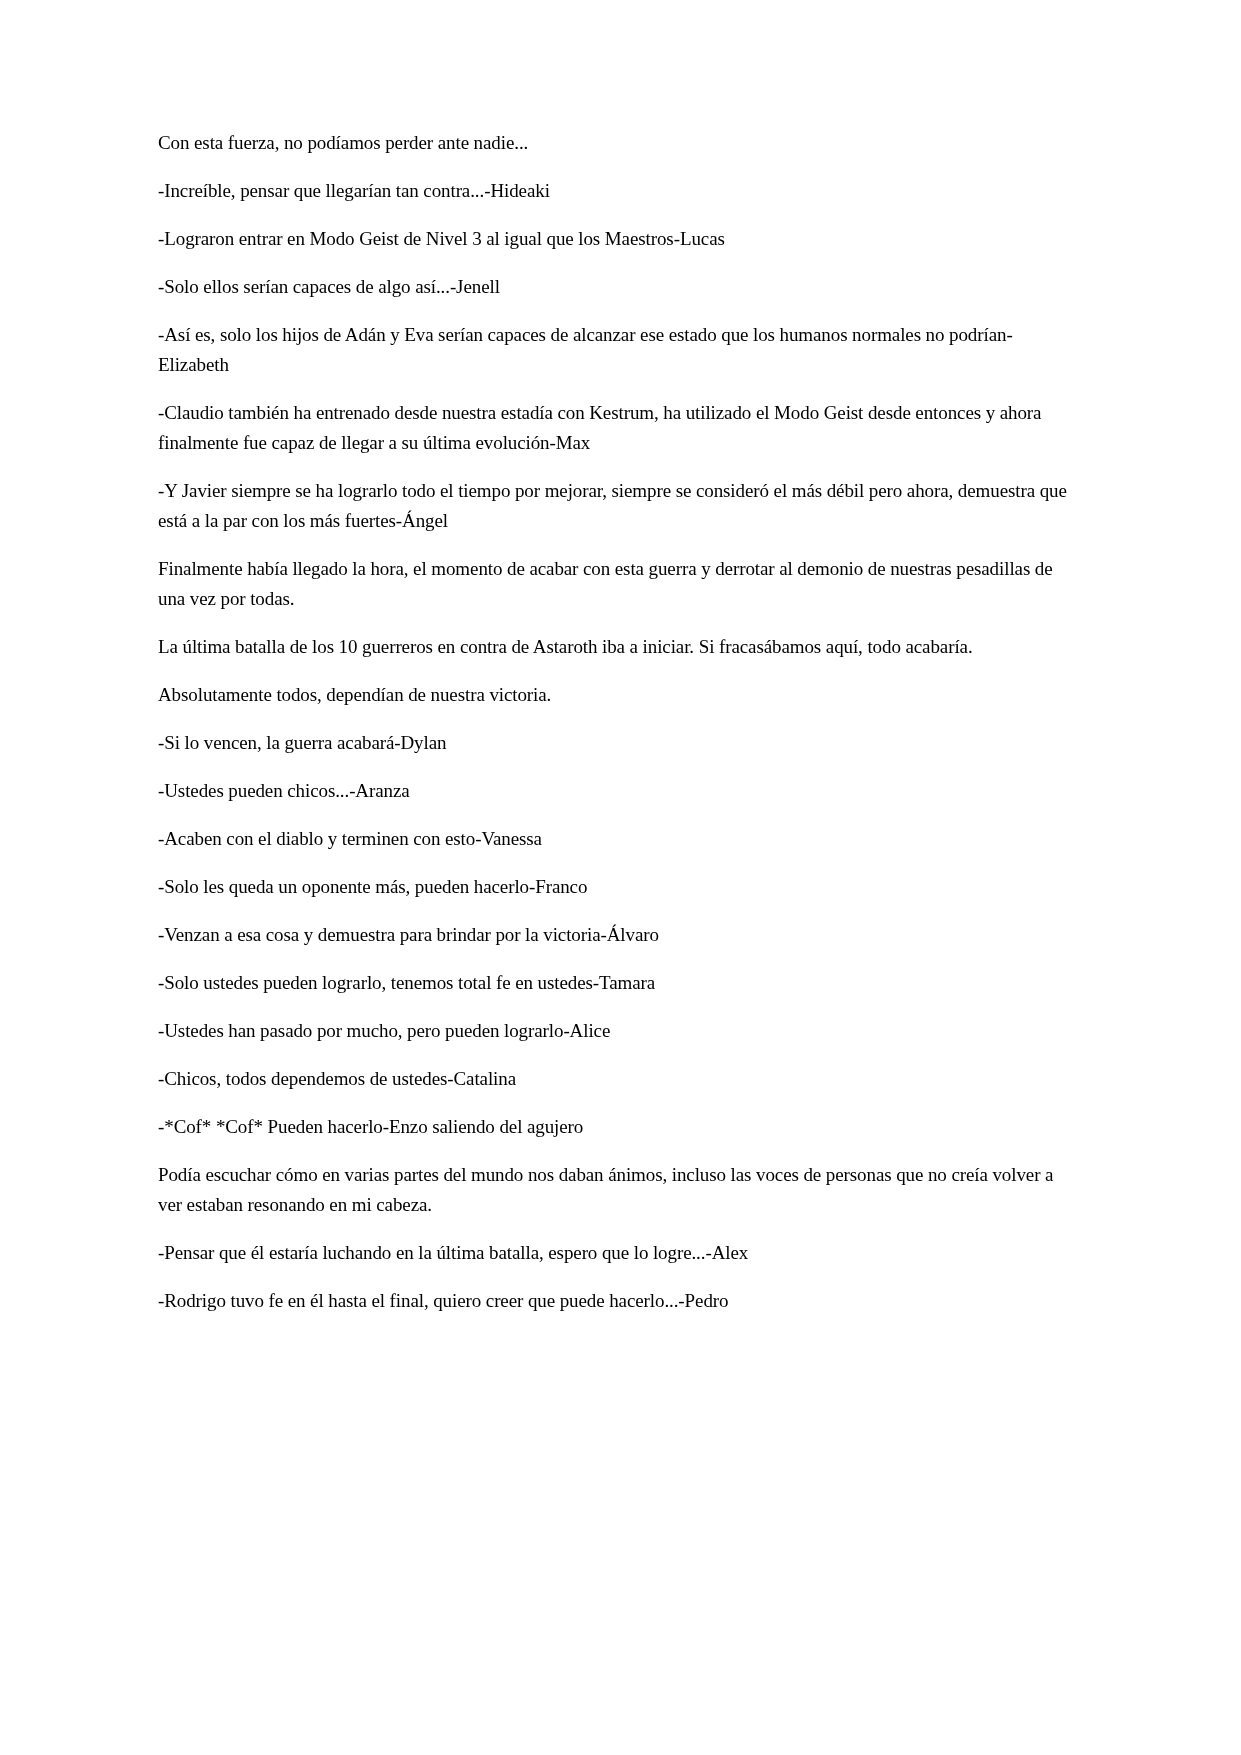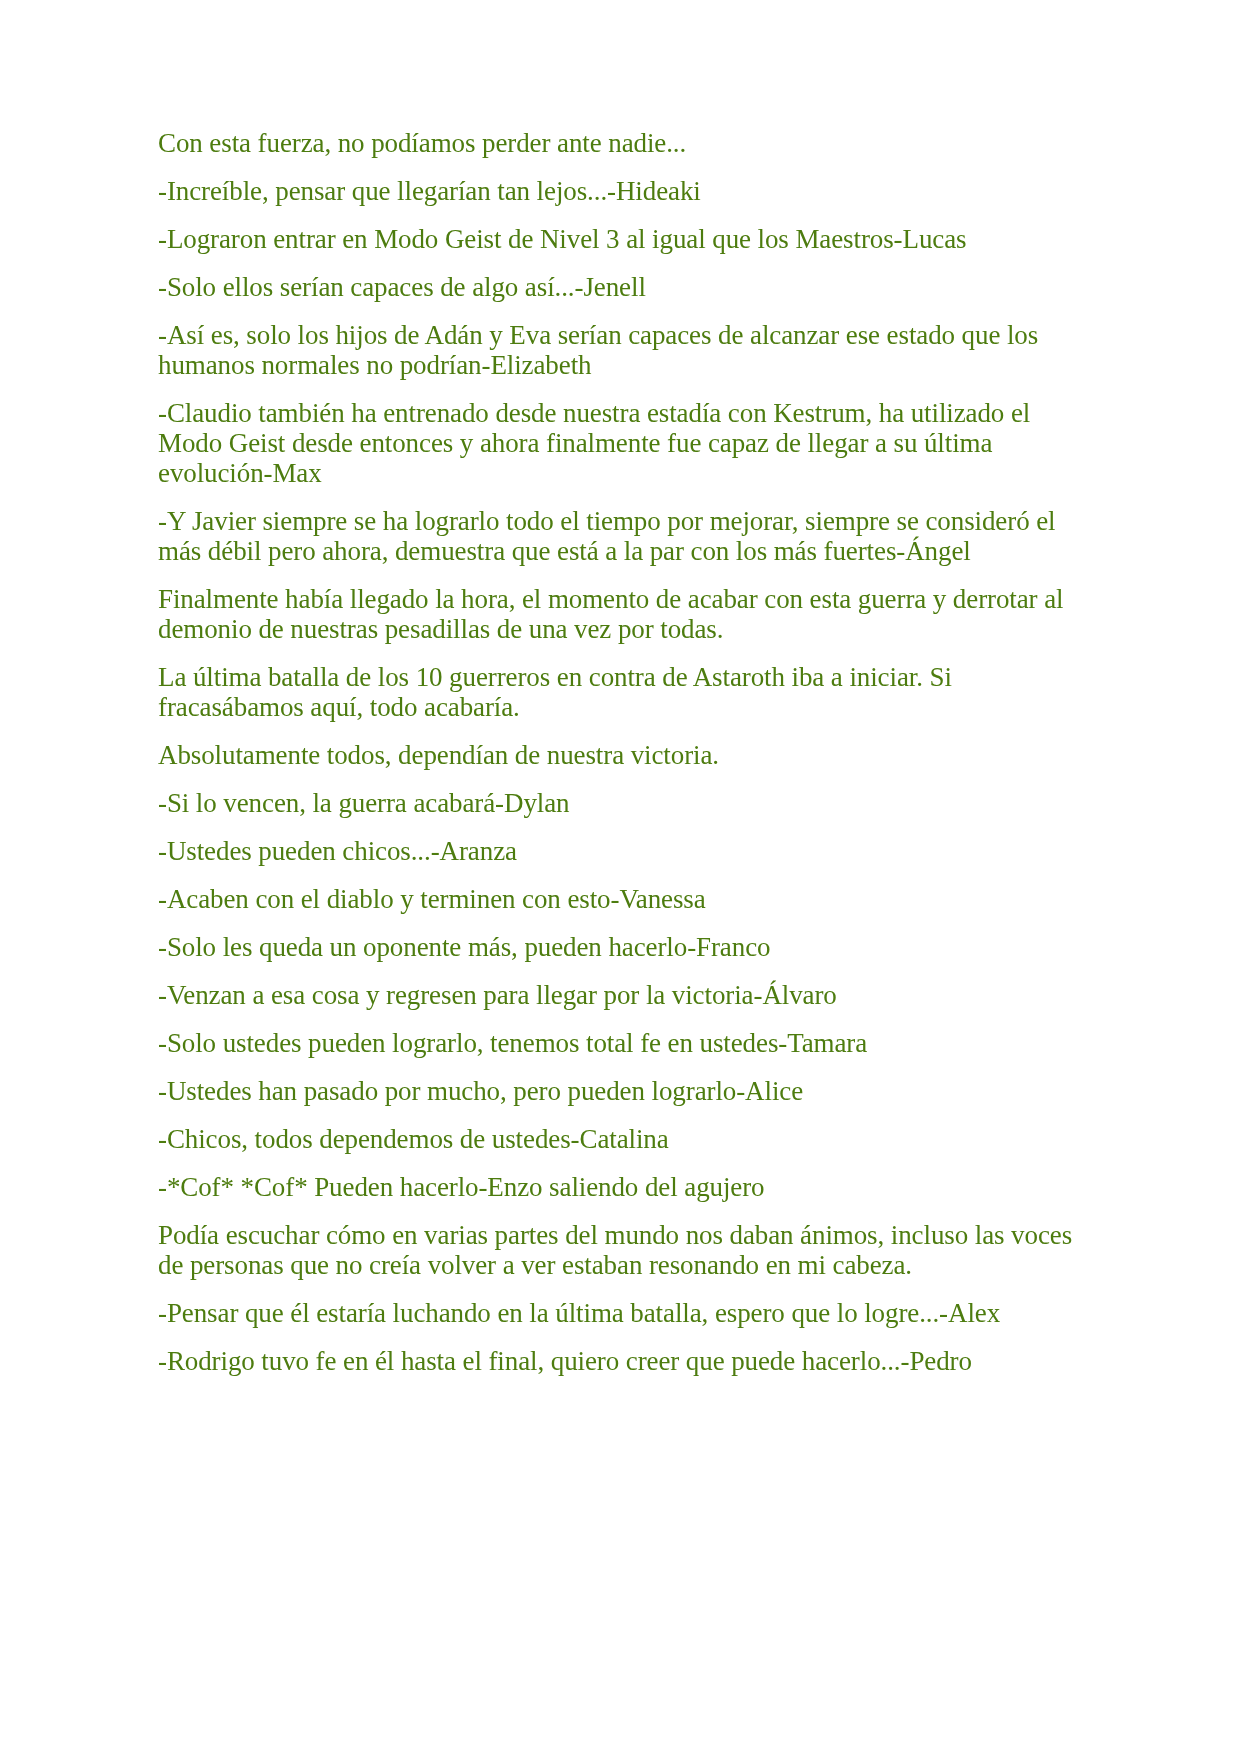--- a/index.html
+++ b/index.html
@@ -4,45 +4,45 @@
 <style>
   html, body { margin: 0; padding: 0; background: #ffffff; }
   body { width: 1241px; height: 1755px; position: relative; overflow: hidden; }
   .page {
     position: absolute; left: 0; top: 0; width: 1241px; height: 1755px;
     background: #ffffff;
   }
   .content {
     position: absolute; left: 158px; top: 128px; width: 920px;
     font-family: "Liberation Serif", "DejaVu Serif", serif;
-    font-size: 27px; line-height: 30px; color: #4d7c0f;
+    font-size: 19px; line-height: 30px; color: #000000;
     letter-spacing: -0.1px;
   }
   .content p { margin: 0 0 18px 0; }
 </style>
 </head>
 <body>
 
 <div class="page">
   <div class="content">
     <p>Con esta fuerza, no podíamos perder ante nadie...</p>
-    <p>-Increíble, pensar que llegarían tan lejos...-Hideaki</p>
+    <p>-Increíble, pensar que llegarían tan contra...-Hideaki</p>
     <p>-Lograron entrar en Modo Geist de Nivel 3 al igual que los Maestros-Lucas</p>
     <p>-Solo ellos serían capaces de algo así...-Jenell</p>
     <p>-Así es, solo los hijos de Adán y Eva serían capaces de alcanzar ese estado que los humanos normales no podrían-Elizabeth</p>
     <p>-Claudio también ha entrenado desde nuestra estadía con Kestrum, ha utilizado el Modo Geist desde entonces y ahora finalmente fue capaz de llegar a su última evolución-Max</p>
     <p>-Y Javier siempre se ha lograrlo todo el tiempo por mejorar, siempre se consideró el más débil pero ahora, demuestra que está a la par con los más fuertes-Ángel</p>
     <p>Finalmente había llegado la hora, el momento de acabar con esta guerra y derrotar al demonio de nuestras pesadillas de una vez por todas.</p>
     <p>La última batalla de los 10 guerreros en contra de Astaroth iba a iniciar. Si fracasábamos aquí, todo acabaría.</p>
     <p>Absolutamente todos, dependían de nuestra victoria.</p>
     <p>-Si lo vencen, la guerra acabará-Dylan</p>
     <p>-Ustedes pueden chicos...-Aranza</p>
     <p>-Acaben con el diablo y terminen con esto-Vanessa</p>
     <p>-Solo les queda un oponente más, pueden hacerlo-Franco</p>
-    <p>-Venzan a esa cosa y regresen para llegar por la victoria-Álvaro</p>
+    <p>-Venzan a esa cosa y demuestra para brindar por la victoria-Álvaro</p>
     <p>-Solo ustedes pueden lograrlo, tenemos total fe en ustedes-Tamara</p>
     <p>-Ustedes han pasado por mucho, pero pueden lograrlo-Alice</p>
     <p>-Chicos, todos dependemos de ustedes-Catalina</p>
     <p>-*Cof* *Cof* Pueden hacerlo-Enzo saliendo del agujero</p>
     <p>Podía escuchar cómo en varias partes del mundo nos daban ánimos, incluso las voces de personas que no creía volver a ver estaban resonando en mi cabeza.</p>
     <p>-Pensar que él estaría luchando en la última batalla, espero que lo logre...-Alex</p>
     <p>-Rodrigo tuvo fe en él hasta el final, quiero creer que puede hacerlo...-Pedro</p>
   </div>
 </div>
 

